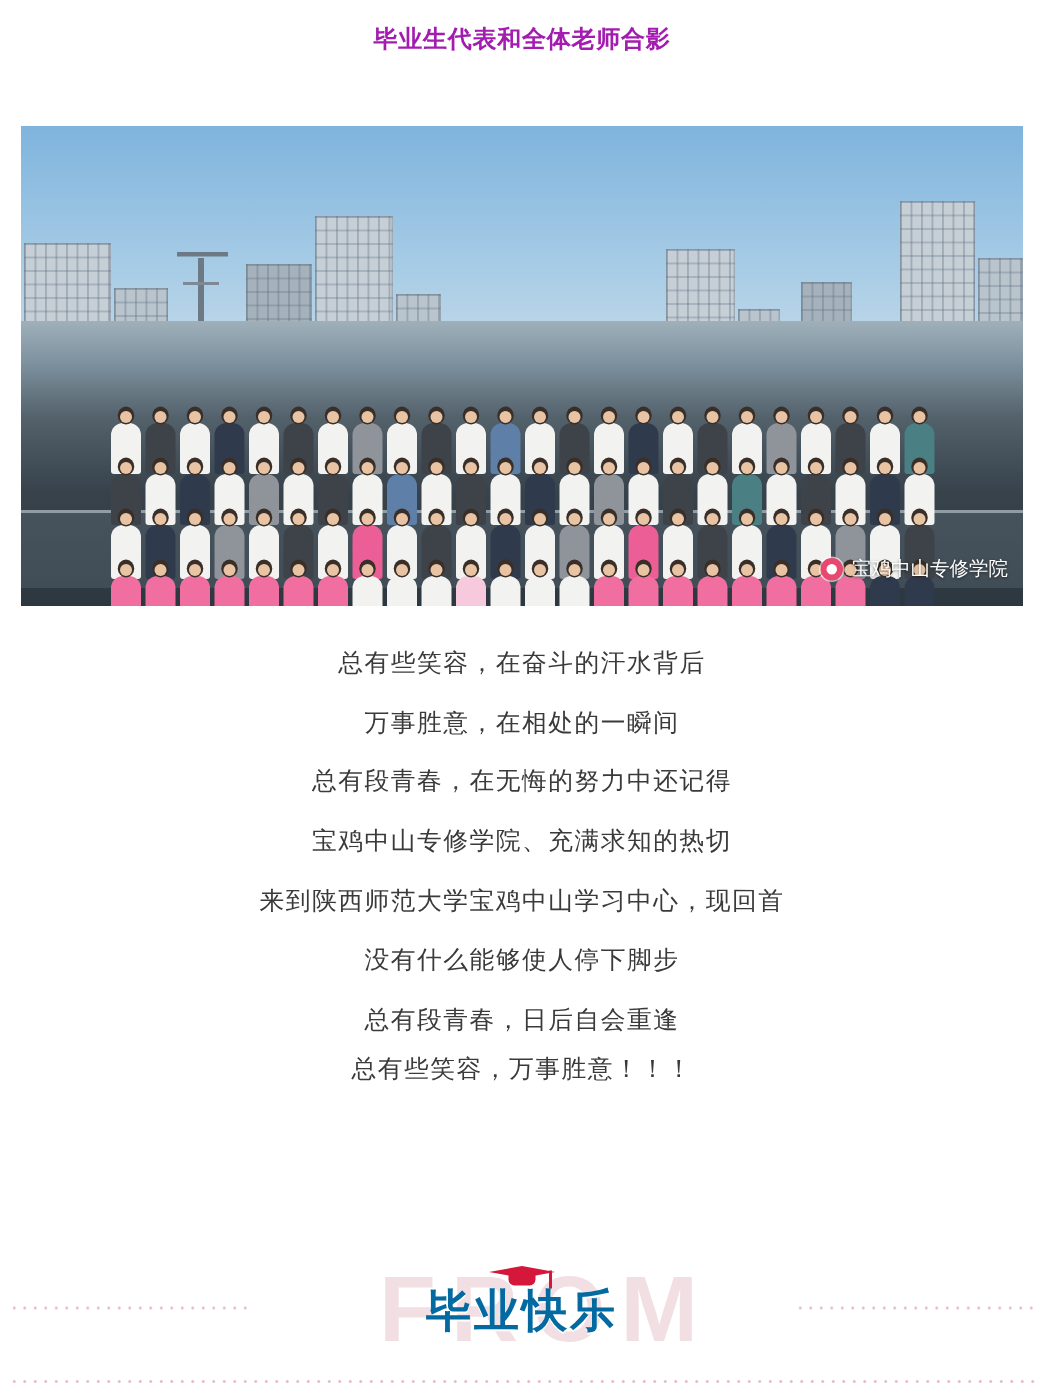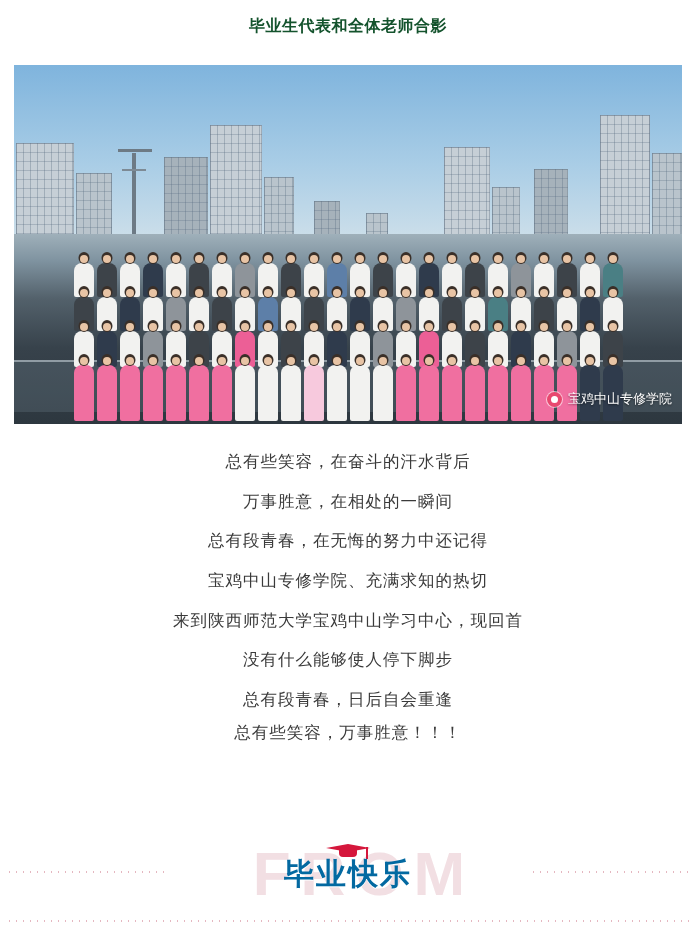--- a/index.html
+++ b/index.html
@@ -17,30 +17,30 @@
   .page {
     position: relative;
     width: 696px;
     height: 930px;
     background: #ffffff;
   }
   .title {
     text-align: center;
     font-size: 16px;
     font-weight: bold;
-    color: #14532d;
+    color: #a21caf;
     padding-top: 16px;
     letter-spacing: 0.5px;
   }
 
   
   .photo-wrap {
     position: relative;
-    margin: 28px 14px 0 14px;
-    height: 359px;
+    margin: 47px 14px 0 14px;
+    height: 320px;
     overflow: hidden;
     background: #7f1d1d;
   }
   .sky {
     position: absolute;
     left: 0; top: 0; right: 0;
     height: 180px;
     background: linear-gradient(180deg, #7fb4dd 0%, #a9cde6 55%, #cfe0ea 100%);
   }
   .skyline {

